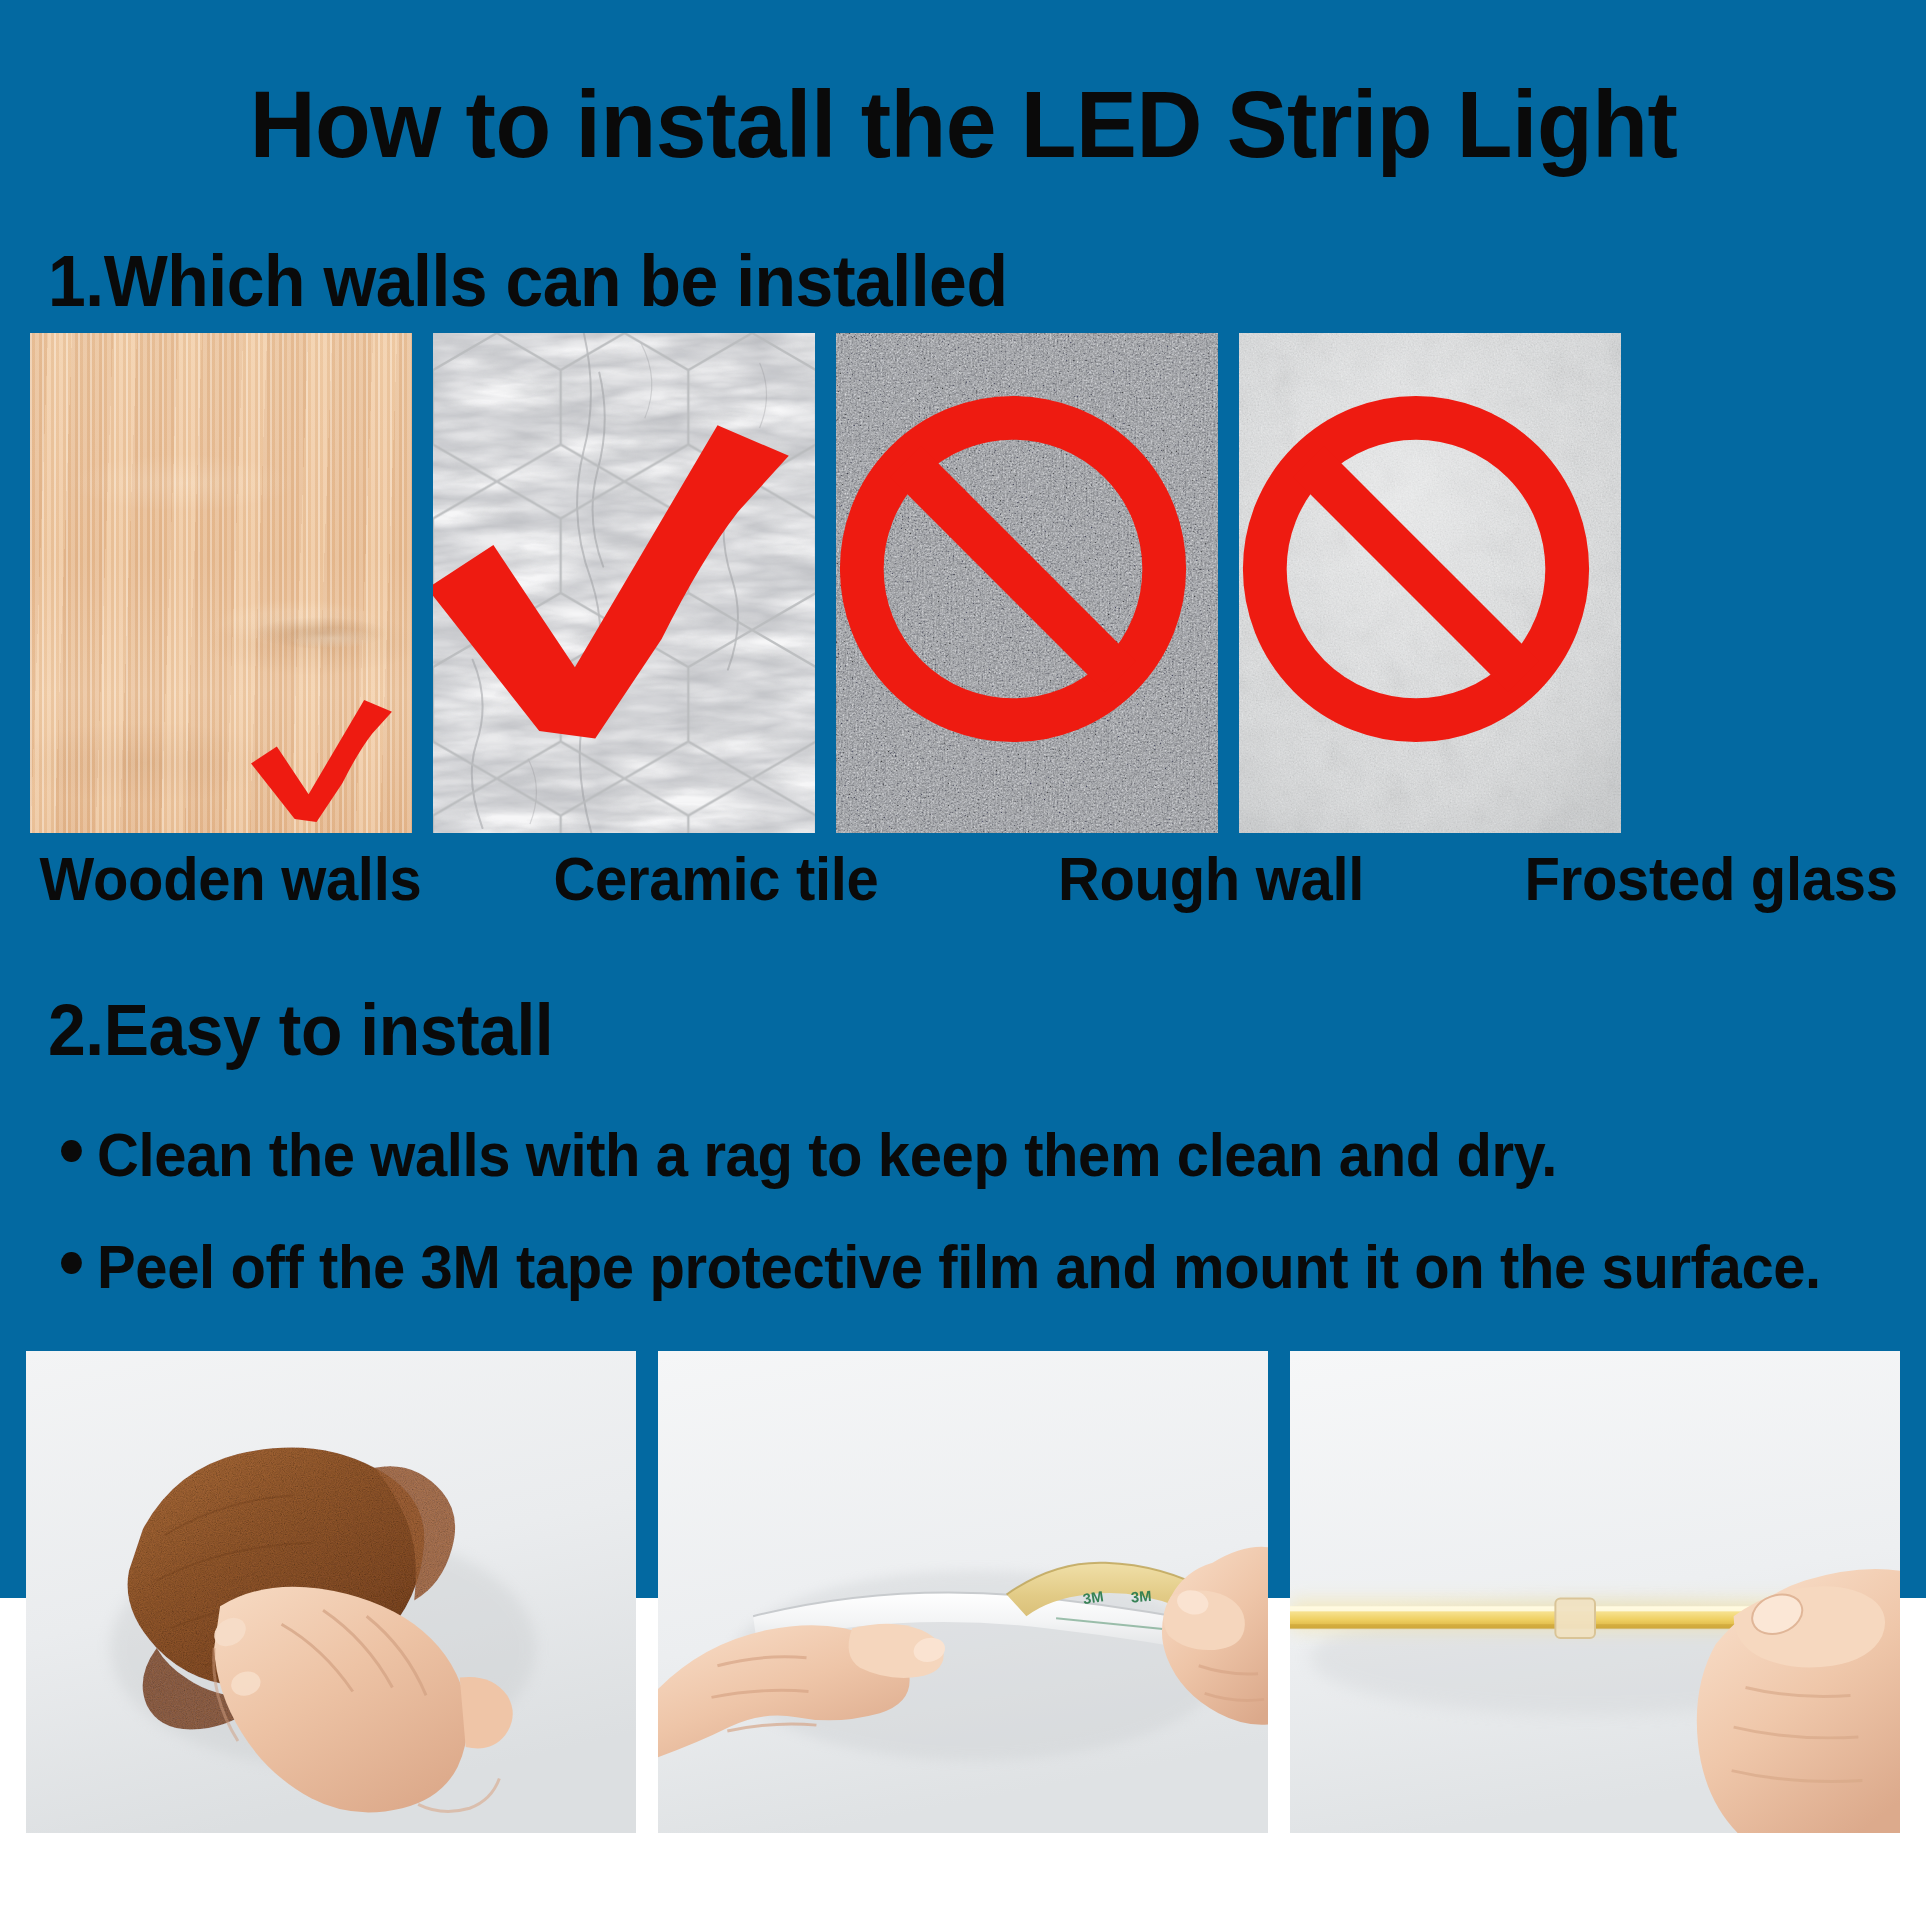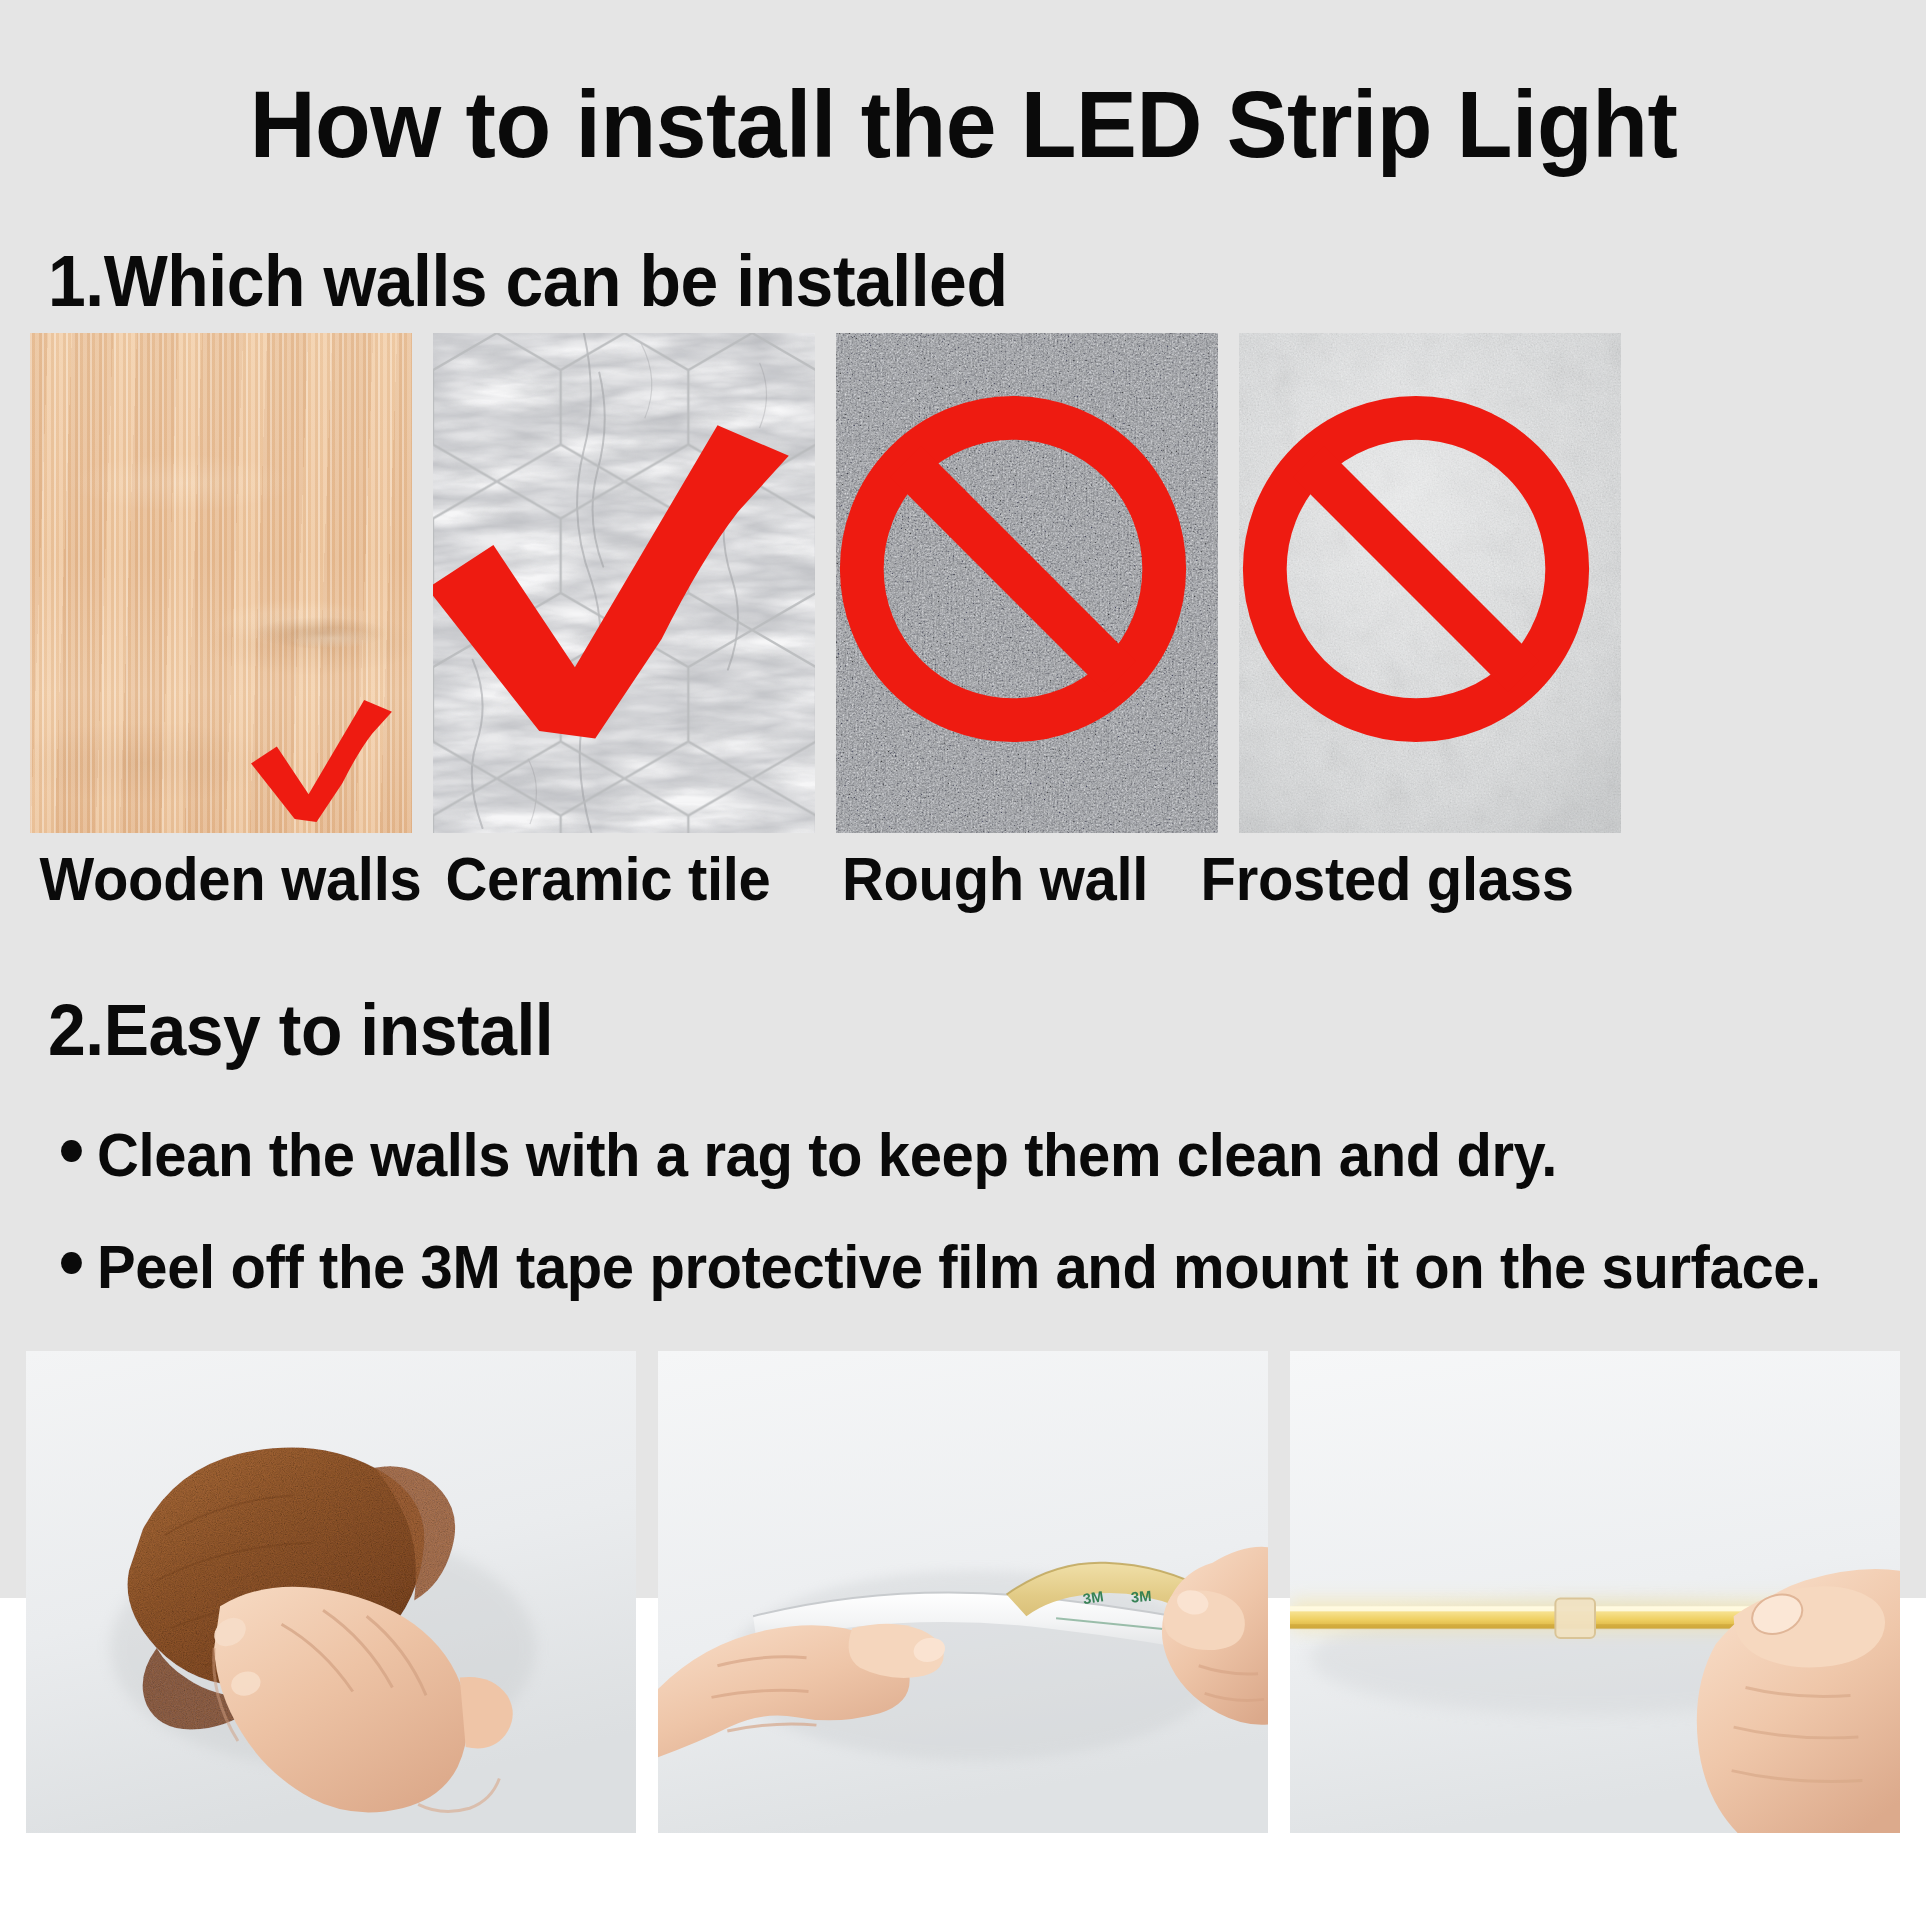--- a/index.html
+++ b/index.html
@@ -12,21 +12,21 @@
     height: 1927px;
     font-family: "Liberation Sans", sans-serif;
     color: #0a0a0a;
     overflow: hidden;
   }
 
   .page {
     position: relative;
     width: 1927px;
     height: 1598px;
-    background: #e5e5e5;
+    background: #0369a1;
   }
 
   
   .title {
     position: absolute;
     left: 0;
     top: 73px;
     width: 1927px;
     text-align: center;
     font-family: "Liberation Sans Narrow", "Liberation Sans", sans-serif;
@@ -135,21 +135,22 @@
     height: 95px;
   }
 
   
   .label-row {
     position: absolute;
     left: 30px;
     top: 843px;
     width: 1867px;
     display: flex;
-    gap: 5px;
+    gap: 21px;
+    justify-content: space-between;
   }
   .tile-label {
     width: 382px;
     flex: 0 0 382px;
     text-align: center;
     font-family: "Liberation Sans Narrow", "Liberation Sans", sans-serif;
     font-weight: 700;
     font-size: 61px;
     line-height: 73px;
     letter-spacing: -0.3px;

